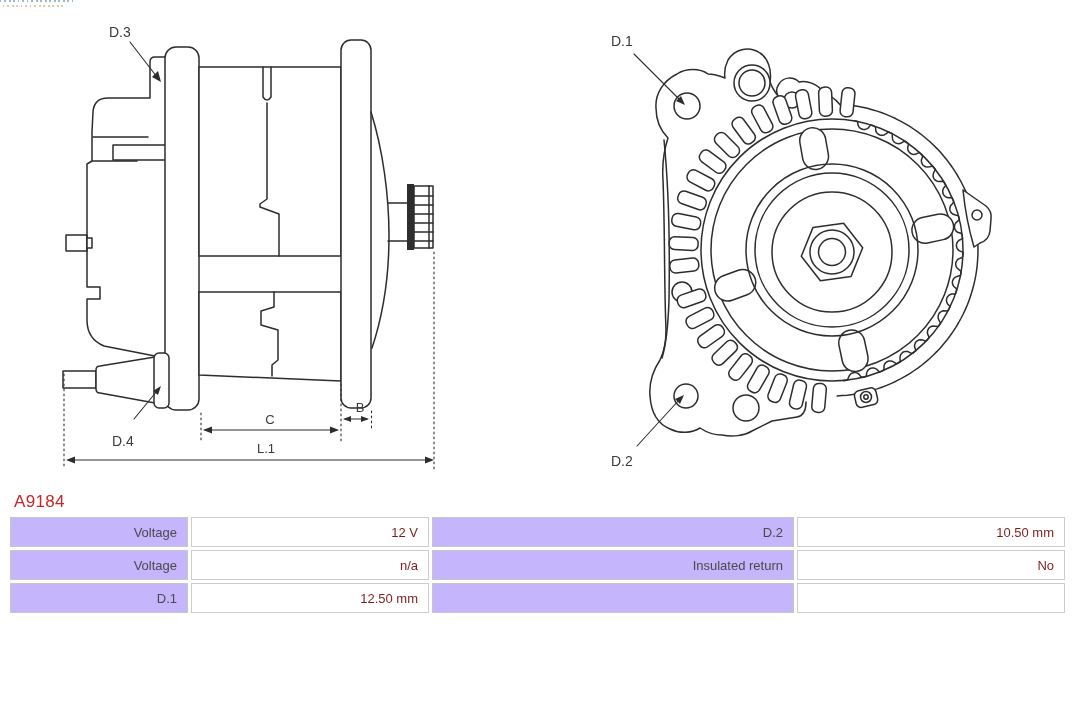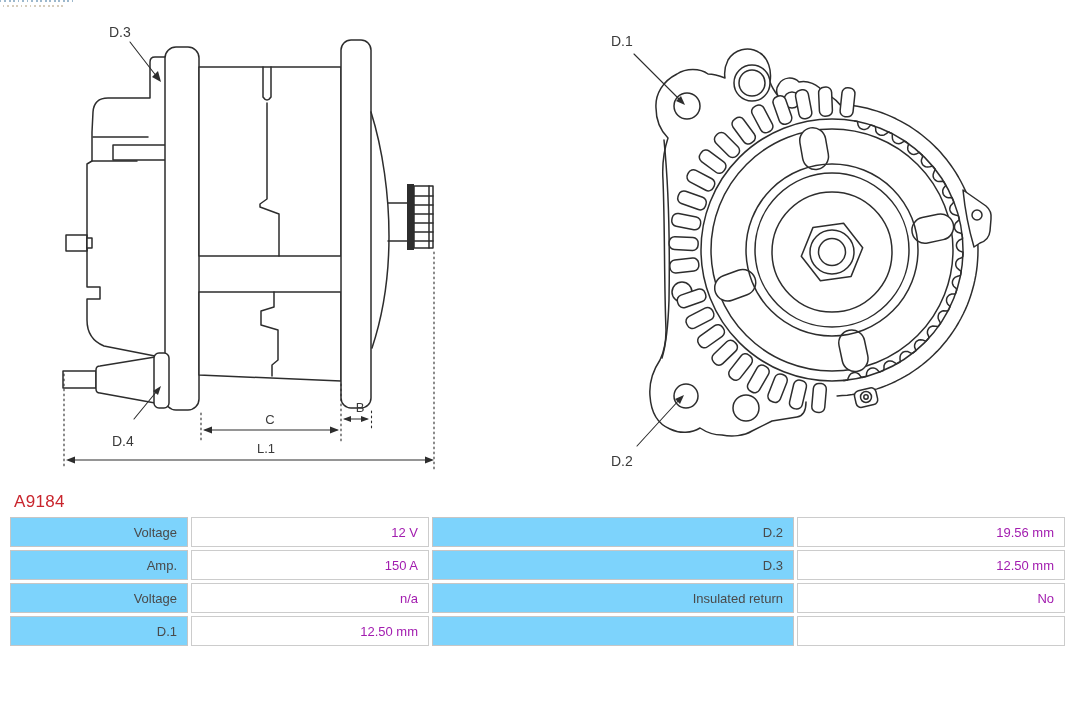--- a/index.html
+++ b/index.html
@@ -16,22 +16,22 @@
   svg path,svg rect,svg circle,svg line,svg polygon{stroke:#2d2d2d;stroke-width:1.5;
     stroke-linecap:round;stroke-linejoin:round;fill:none;}
   svg .dim{stroke-width:1.1;}
   svg .dot{stroke-width:1.1;stroke-dasharray:1.8 3.2;}
   svg text{font-family:"Liberation Sans",sans-serif;font-size:14px;fill:#3b3b3b;stroke:none;}
   svg text.small{font-size:13px;}
   #part-number{position:absolute;left:14px;top:492px;font-size:17px;letter-spacing:.3px;}
   #spec-table{position:absolute;left:7px;top:514px;border-collapse:separate;border-spacing:3px;}
   #spec-table td{height:30px;font-size:13px;text-align:right;padding:0 10px 0 4px;
     border:1px solid #c6c6c6;box-sizing:border-box;white-space:nowrap;}
-  #spec-table td.lab{background:#7dd3fc;color:#4a4a4a;}
-  #spec-table td.val{background:#ffffff;color:#a21caf;border-color:#cccccc;}
+  #spec-table td.lab{background:#c4b5fd;color:#4a4a4a;}
+  #spec-table td.val{background:#ffffff;color:#7f1d1d;border-color:#cccccc;}
   #spec-table col.c1{width:178px;} #spec-table col.c2{width:238px;}
   #spec-table col.c3{width:362px;} #spec-table col.c4{width:268px;}
 </style>
 </head>
 <body>
 
 <div id="stage">
   <div id="watermark"></div>
 
   <div id="diagram-area">
@@ -185,27 +185,21 @@
         <col class="c1">
         <col class="c2">
         <col class="c3">
         <col class="c4">
       </colgroup>
     <tbody>
       <tr>
         <td class="lab">Voltage</td>
         <td class="val">12 V</td>
         <td class="lab">D.2</td>
-        <td class="val">19.56 mm</td>
-      </tr>
-      <tr>
-        <td class="lab">Amp.</td>
-        <td class="val">150 A</td>
-        <td class="lab">D.3</td>
-        <td class="val">12.50 mm</td>
+        <td class="val">10.50 mm</td>
       </tr>
       <tr>
         <td class="lab">Voltage</td>
         <td class="val">n/a</td>
         <td class="lab">Insulated return</td>
         <td class="val">No</td>
       </tr>
       <tr>
         <td class="lab">D.1</td>
         <td class="val">12.50 mm</td>

